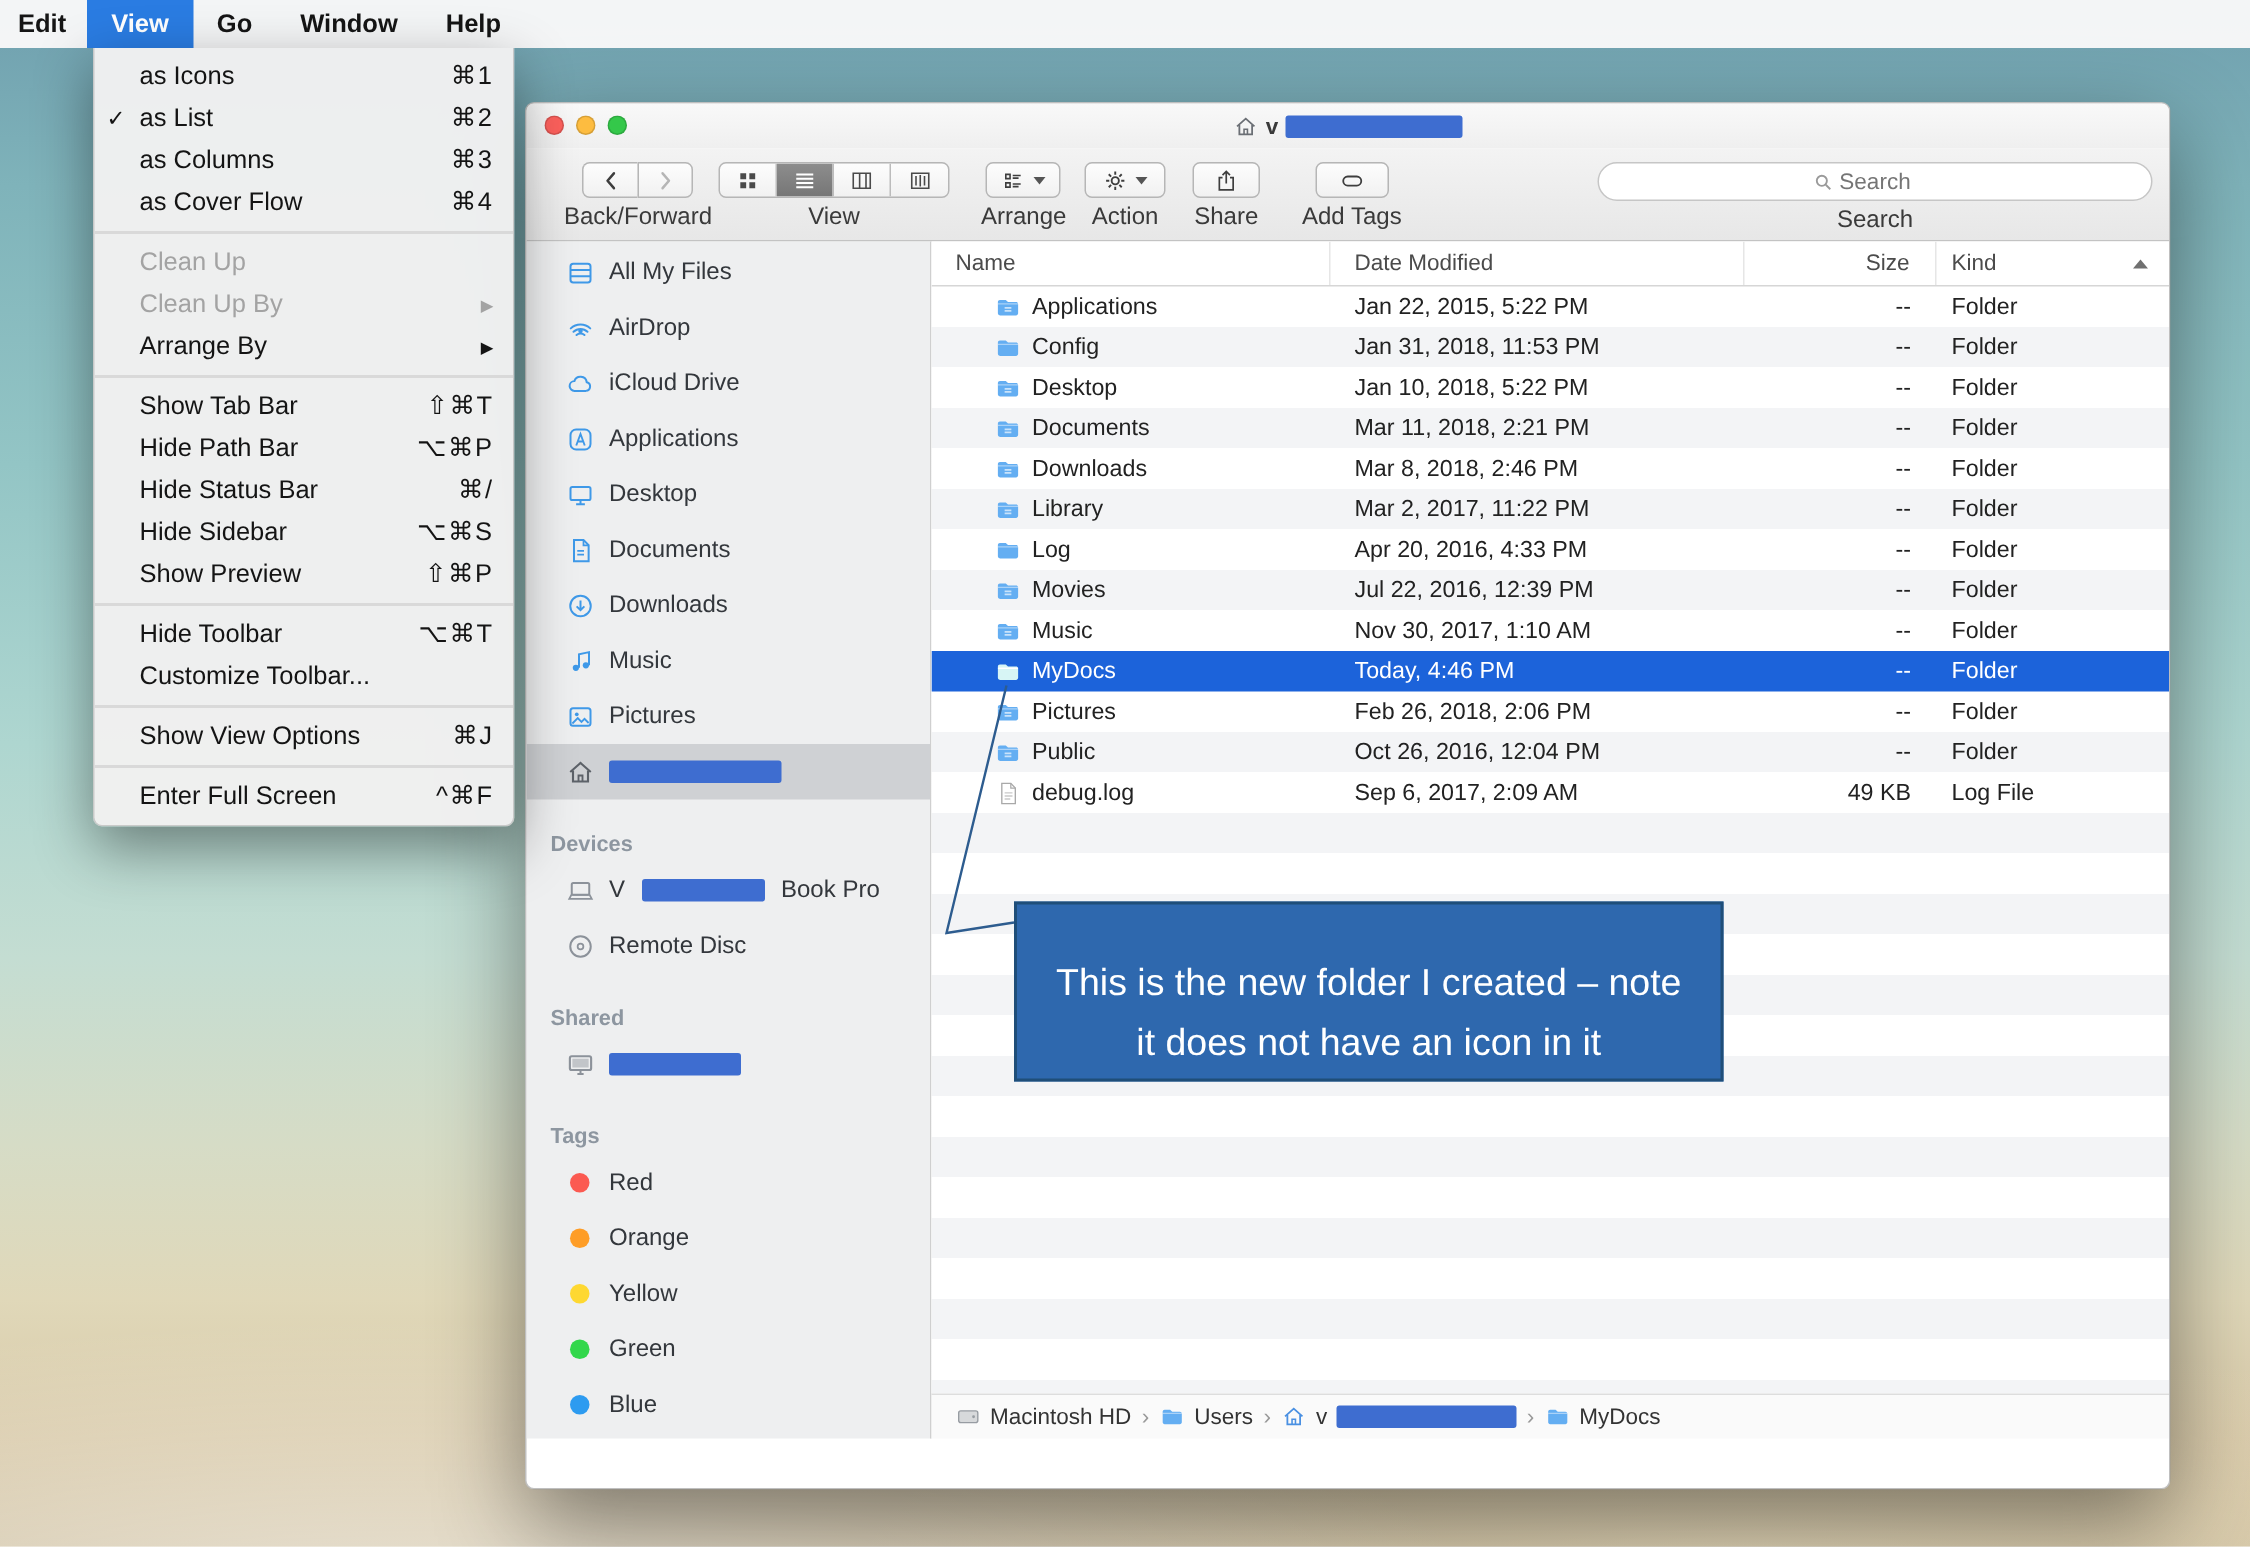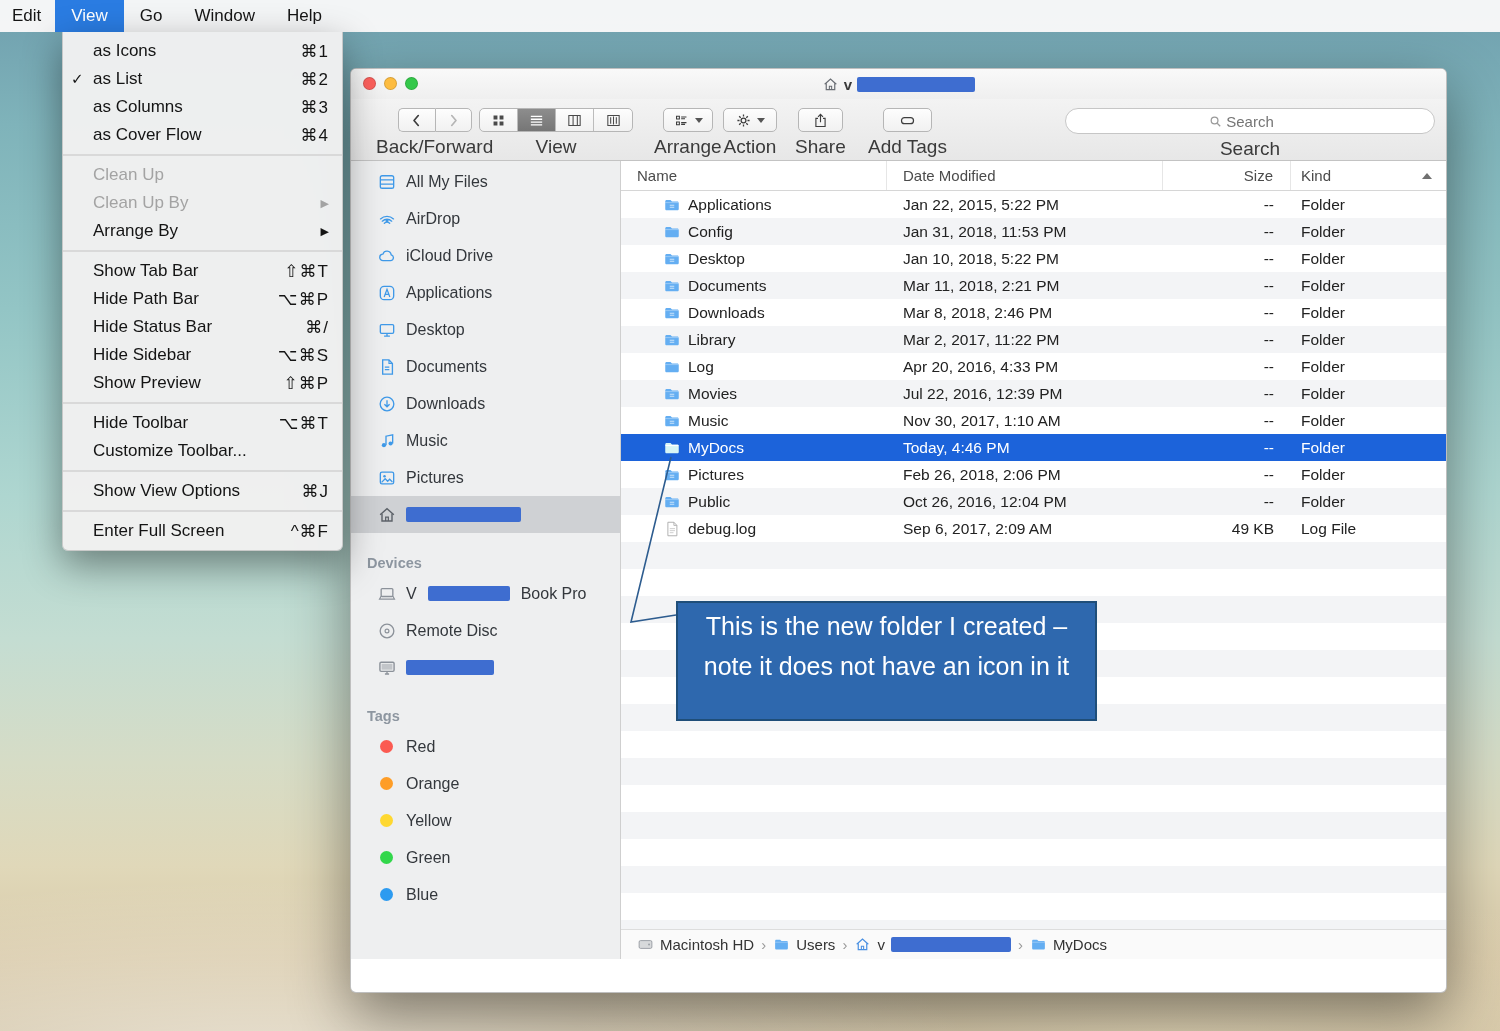--- a/index.html
+++ b/index.html
@@ -6,21 +6,21 @@
   html,body{width:1500px;height:1031px;overflow:hidden;
     font-family:"Liberation Sans","DejaVu Sans",sans-serif;color:#1c1c1c}
   .desktop{position:absolute;inset:0;
     background:
       radial-gradient(1200px 320px at 18% 104%, rgba(255,255,255,.55), transparent 60%),
       radial-gradient(1000px 260px at 78% 101%, rgba(245,235,205,.5), transparent 60%),
       linear-gradient(180deg,#6f9fae 0%,#7fb3ba 12%,#93c5c5 30%,#aed6d0 48%,#c4ddd2 62%,#d6dcc6 74%,#e0d8b9 84%,#d8c9a8 93%,#cfc0a0 100%);}
   
   .menubar{position:absolute;top:0;left:0;right:0;height:32px;background:rgba(248,248,248,.97);
     display:flex;align-items:stretch;font-size:17px;z-index:40;padding-left:0}
-  .mb-item{display:flex;align-items:center;padding:0 16px;color:#151515;font-weight:400}
+  .mb-item{display:flex;align-items:center;padding:0 16px;color:#151515;font-weight:700}
   .mb-item:first-child{padding-left:12px;padding-right:14px}
   .mb-item.active{background:#2a7ce2;color:#fff}
   
   .menu{position:absolute;left:62px;top:32px;width:281px;background:rgba(240,240,240,.98);
     border:1px solid rgba(0,0,0,.16);border-top:none;border-radius:0 0 6px 6px;
     box-shadow:0 14px 38px rgba(0,0,0,.42);padding:5px 0;z-index:50;font-size:17px}
   .m-item{height:28px;display:flex;align-items:center;padding:0 13px 0 8px;color:#141414}
   .m-check{width:22px;text-align:left;font-size:15px}
   .m-label{flex:1;white-space:nowrap}
   .m-short{color:#141414;letter-spacing:1px;white-space:nowrap}
@@ -31,21 +31,21 @@
   .window{position:absolute;left:350px;top:68px;width:1097px;height:925px;background:#fff;
     border-radius:6px;border:1px solid rgba(0,0,0,.25);box-shadow:0 22px 60px rgba(0,0,0,.45);z-index:10;overflow:hidden}
   .titlebar{position:absolute;left:0;top:0;right:0;height:30px;background:linear-gradient(#f9f9f9,#efefef);
     display:flex;align-items:center;justify-content:center;gap:5px;font-size:15px;color:#3a3a3a;font-weight:600}
   .lights{position:absolute;left:12px;top:8px;display:flex;gap:8px}
   .light{width:13px;height:13px;border-radius:50%;border:1px solid rgba(0,0,0,.15)}
   .l-red{background:#fc605c}.l-yel{background:#fdbc40}.l-grn{background:#34c84a}
   .toolbar{position:absolute;left:0;top:30px;right:0;height:62px;background:linear-gradient(#f3f3f3,#e7e7e7);
     border-bottom:1px solid #c3c3c3}
   .tgroup{position:absolute;top:9px;display:flex;flex-direction:column;align-items:center}
-  .tlabel{margin-top:4px;font-size:19px;color:#3a3a3a;white-space:nowrap}
+  .tlabel{margin-top:4px;font-size:16px;color:#3a3a3a;white-space:nowrap}
   .btn{height:24px;background:linear-gradient(#fdfdfd,#f1f1f1);border:1px solid #b6b6b6;border-radius:5px;
     display:flex;align-items:center;justify-content:center;color:#3e3e3e}
   .seg{display:flex;height:24px;border:1px solid #b6b6b6;border-radius:5px;overflow:hidden;background:linear-gradient(#fdfdfd,#f1f1f1)}
   .seg-cell{width:38px;display:flex;align-items:center;justify-content:center;color:#4a4a4a;border-right:1px solid #bcbcbc}
   .seg-cell:last-child{border-right:none}
   .seg-cell.on{background:linear-gradient(#8d8d8d,#767676);color:#fff}
   .caret{width:0;height:0;border-left:4px solid transparent;border-right:4px solid transparent;border-top:5px solid #555;margin-left:5px}
   .ticon{width:17px;height:17px}
   .search{position:relative;width:370px;height:26px;border:1px solid #c6c6c6;border-radius:13px;background:#fff}
   .search input{width:100%;height:100%;border:none;outline:none;background:transparent;text-align:center;
@@ -77,23 +77,23 @@
   .frow{height:27px;display:flex;align-items:center;font-size:15.5px;color:#222}
   .frow .c-name{display:flex;align-items:center;gap:7px;padding-left:42px}
   .frow .c-size{color:#222}
   .frow.selected{background:#1c63da;color:#fff}
   .frow.selected .c-size,.frow.selected .c-date,.frow.selected .c-kind{color:#fff}
   .ficon{width:18px;height:18px;flex:0 0 auto}
   .frow.selected .ficon{filter:brightness(1.8) saturate(.4)}
   .fname{white-space:nowrap}
   
   .overlay{position:absolute;inset:0;pointer-events:none;z-index:6}
-  .callout{position:absolute;left:325px;top:532px;width:421px;height:120px;background:#2e68ae;
+  .callout{position:absolute;left:325px;top:532px;width:473px;height:120px;background:#2e68ae;
     border:2px solid #1f4e79;color:#fff;font-size:25px;line-height:1.58;text-align:center;
-    display:flex;align-items:flex-start;justify-content:center;padding:4px 24px;z-index:7}
+    display:flex;align-items:flex-end;justify-content:center;padding:4px 24px;z-index:7}
   
   .pathbar{position:absolute;left:270px;right:0;bottom:33px;height:30px;border-top:1px solid #ddd;
     background:#fafafa;display:flex;align-items:center;padding-left:16px;font-size:15px;color:#333}
   .crumb{display:flex;align-items:center;gap:6px}
   .crumb-sep{color:#999;margin:0 7px;font-size:15px}
   .picon{width:17px;height:17px}
   .statusbar{position:absolute;left:0;right:0;bottom:0;height:33px;border-top:1px solid #cfcfcf;
     background:rgba(243,243,243,.98);display:flex;align-items:center;justify-content:center;
     font-size:15px;color:#3c3c3c;border-radius:0 0 6px 6px}
 </style>
@@ -484,20 +484,21 @@
       <span class="redact" style="width:82px;height:15px;margin:0 2px"></span>
       <span>Book Pro</span>
     </div>
     <div class="sb-item">
       <svg class="sb-icon gray">
           <use href="#i-disc"></use>
         </svg>
       <span>Remote Disc</span>
     </div>
 
+    <div class="sb-header">Shared</div>
     <div class="sb-item">
       <svg class="sb-icon gray">
           <use href="#i-display"></use>
         </svg>
       <span class="redact" style="width:88px;height:15px"></span>
     </div>
 
     <div class="sb-header">Tags</div>
     <div class="sb-item">
       <span class="tag-dot" style="background: rgb(251, 90, 81);"></span>

